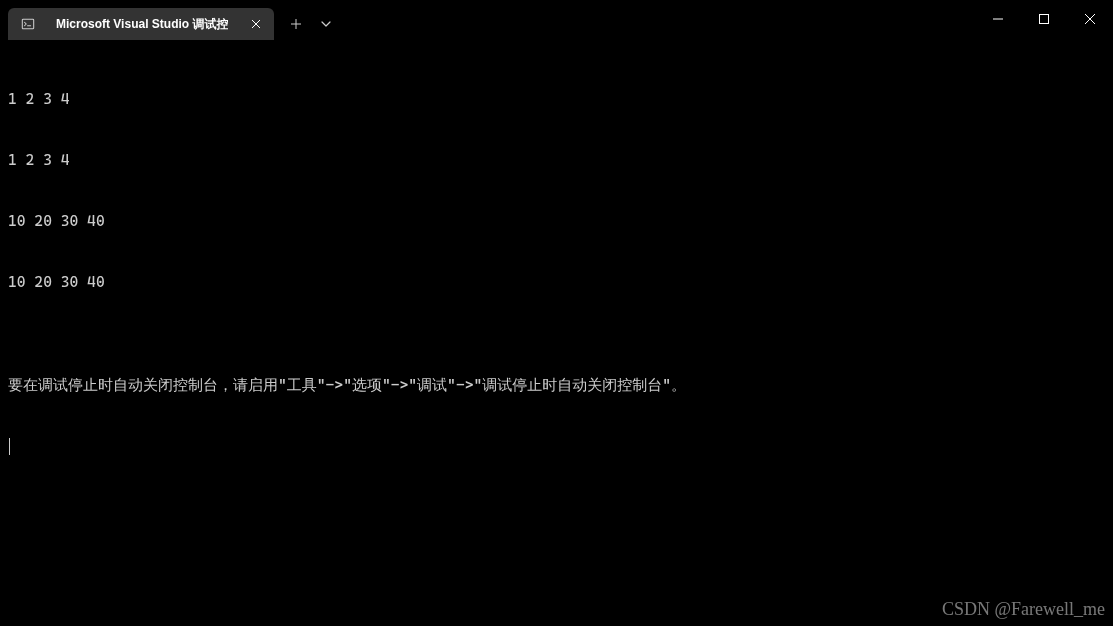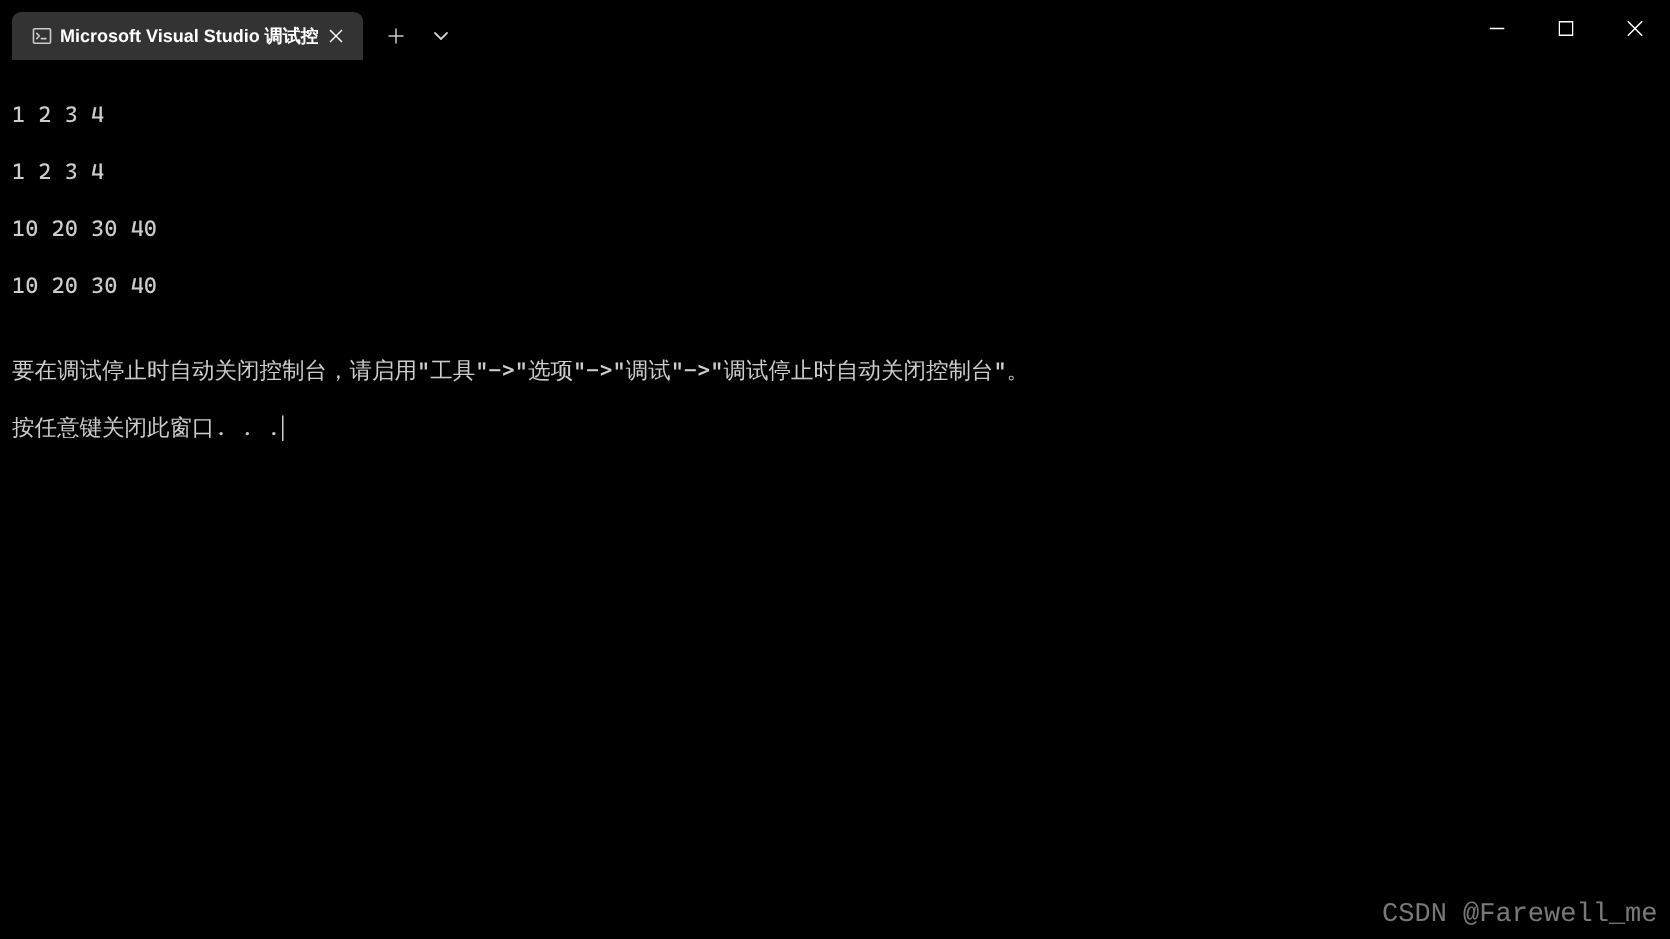--- a/index.html
+++ b/index.html
@@ -29,21 +29,21 @@
       padding-left: 8px;
     }
     .tab {
       background: #333333;
       height: 32px;
       margin-top: 8px;
       display: flex;
       align-items: center;
       padding: 0 10px 0 12px;
       border-radius: 6px 6px 0 0;
-      gap: 4px;
+      gap: 20px;
       min-width: 220px;
     }
     .tab-icon {
       width: 16px;
       height: 16px;
       display: flex;
       align-items: center;
       justify-content: center;
     }
     .tab-icon svg {
@@ -113,36 +113,37 @@
     .terminal-content {
       padding: 8px 8px;
       font-family: "Cascadia Mono", "Consolas", monospace;
       font-size: 15px;
       line-height: 19px;
       color: #cccccc;
       white-space: pre;
     }
     .terminal-line {
       display: block;
+      margin-top: 23px;
     }
     .cursor {
       display: inline-block;
       width: 1px;
       height: 17px;
       background: #ccc;
       vertical-align: text-bottom;
       margin-left: 1px;
     }
     .watermark {
       position: absolute;
       right: 8px;
       bottom: 6px;
       color: rgba(200,200,200,0.6);
       font-size: 18px;
-      font-family: Liberation Mono, monospace;
+      font-family: Liberation Serif, serif;
     }
   </style>
 </head>
 <body>
 
 <div class="titlebar">
   <div class="tab-area">
     <div class="tab">
       <span class="tab-icon">
         <svg viewBox="0 0 16 16" fill="none" stroke="#ccc" stroke-width="1.2">
@@ -191,16 +192,16 @@
   </div>
 </div>
 
 <div class="terminal-content">
 <span class="terminal-line">1 2 3 4</span>
 <span class="terminal-line">1 2 3 4</span>
 <span class="terminal-line">10 20 30 40</span>
 <span class="terminal-line">10 20 30 40</span>
 <span class="terminal-line"></span>
 <span class="terminal-line">要在调试停止时自动关闭控制台，请启用"工具"-&gt;"选项"-&gt;"调试"-&gt;"调试停止时自动关闭控制台"。</span>
-<span class="terminal-line"><span>按任意键关闭此窗口. . .</span><span class="cursor"></span></span>
+<span class="terminal-line"><span class="cursor"></span></span>
 </div>
 
 <div class="watermark">CSDN @Farewell_me</div>
 
 </body></html>

